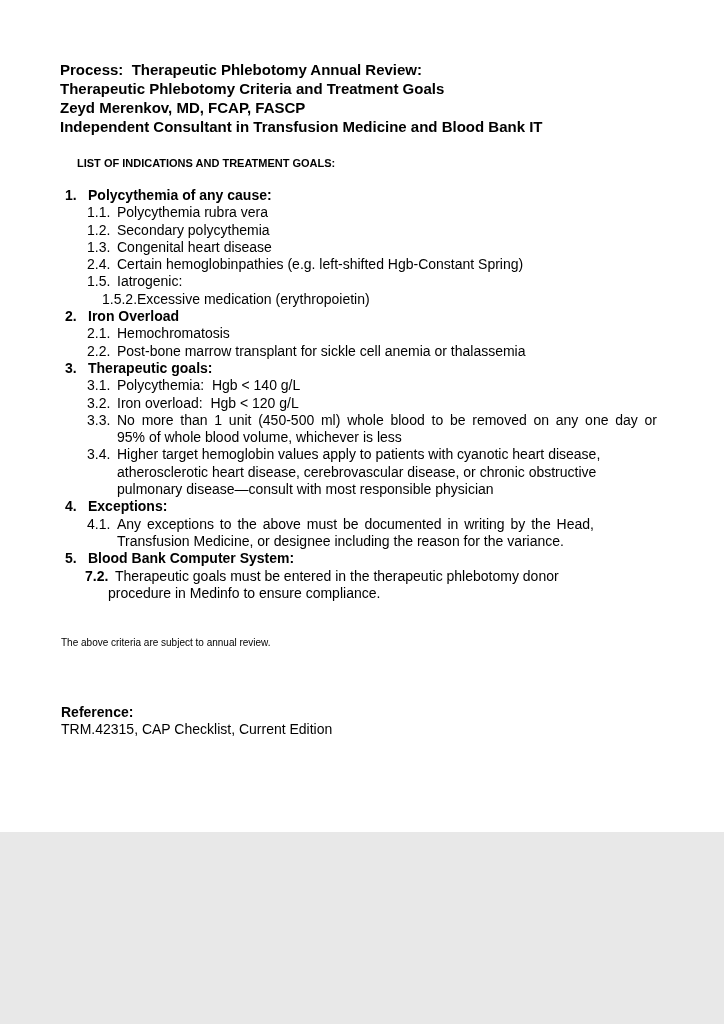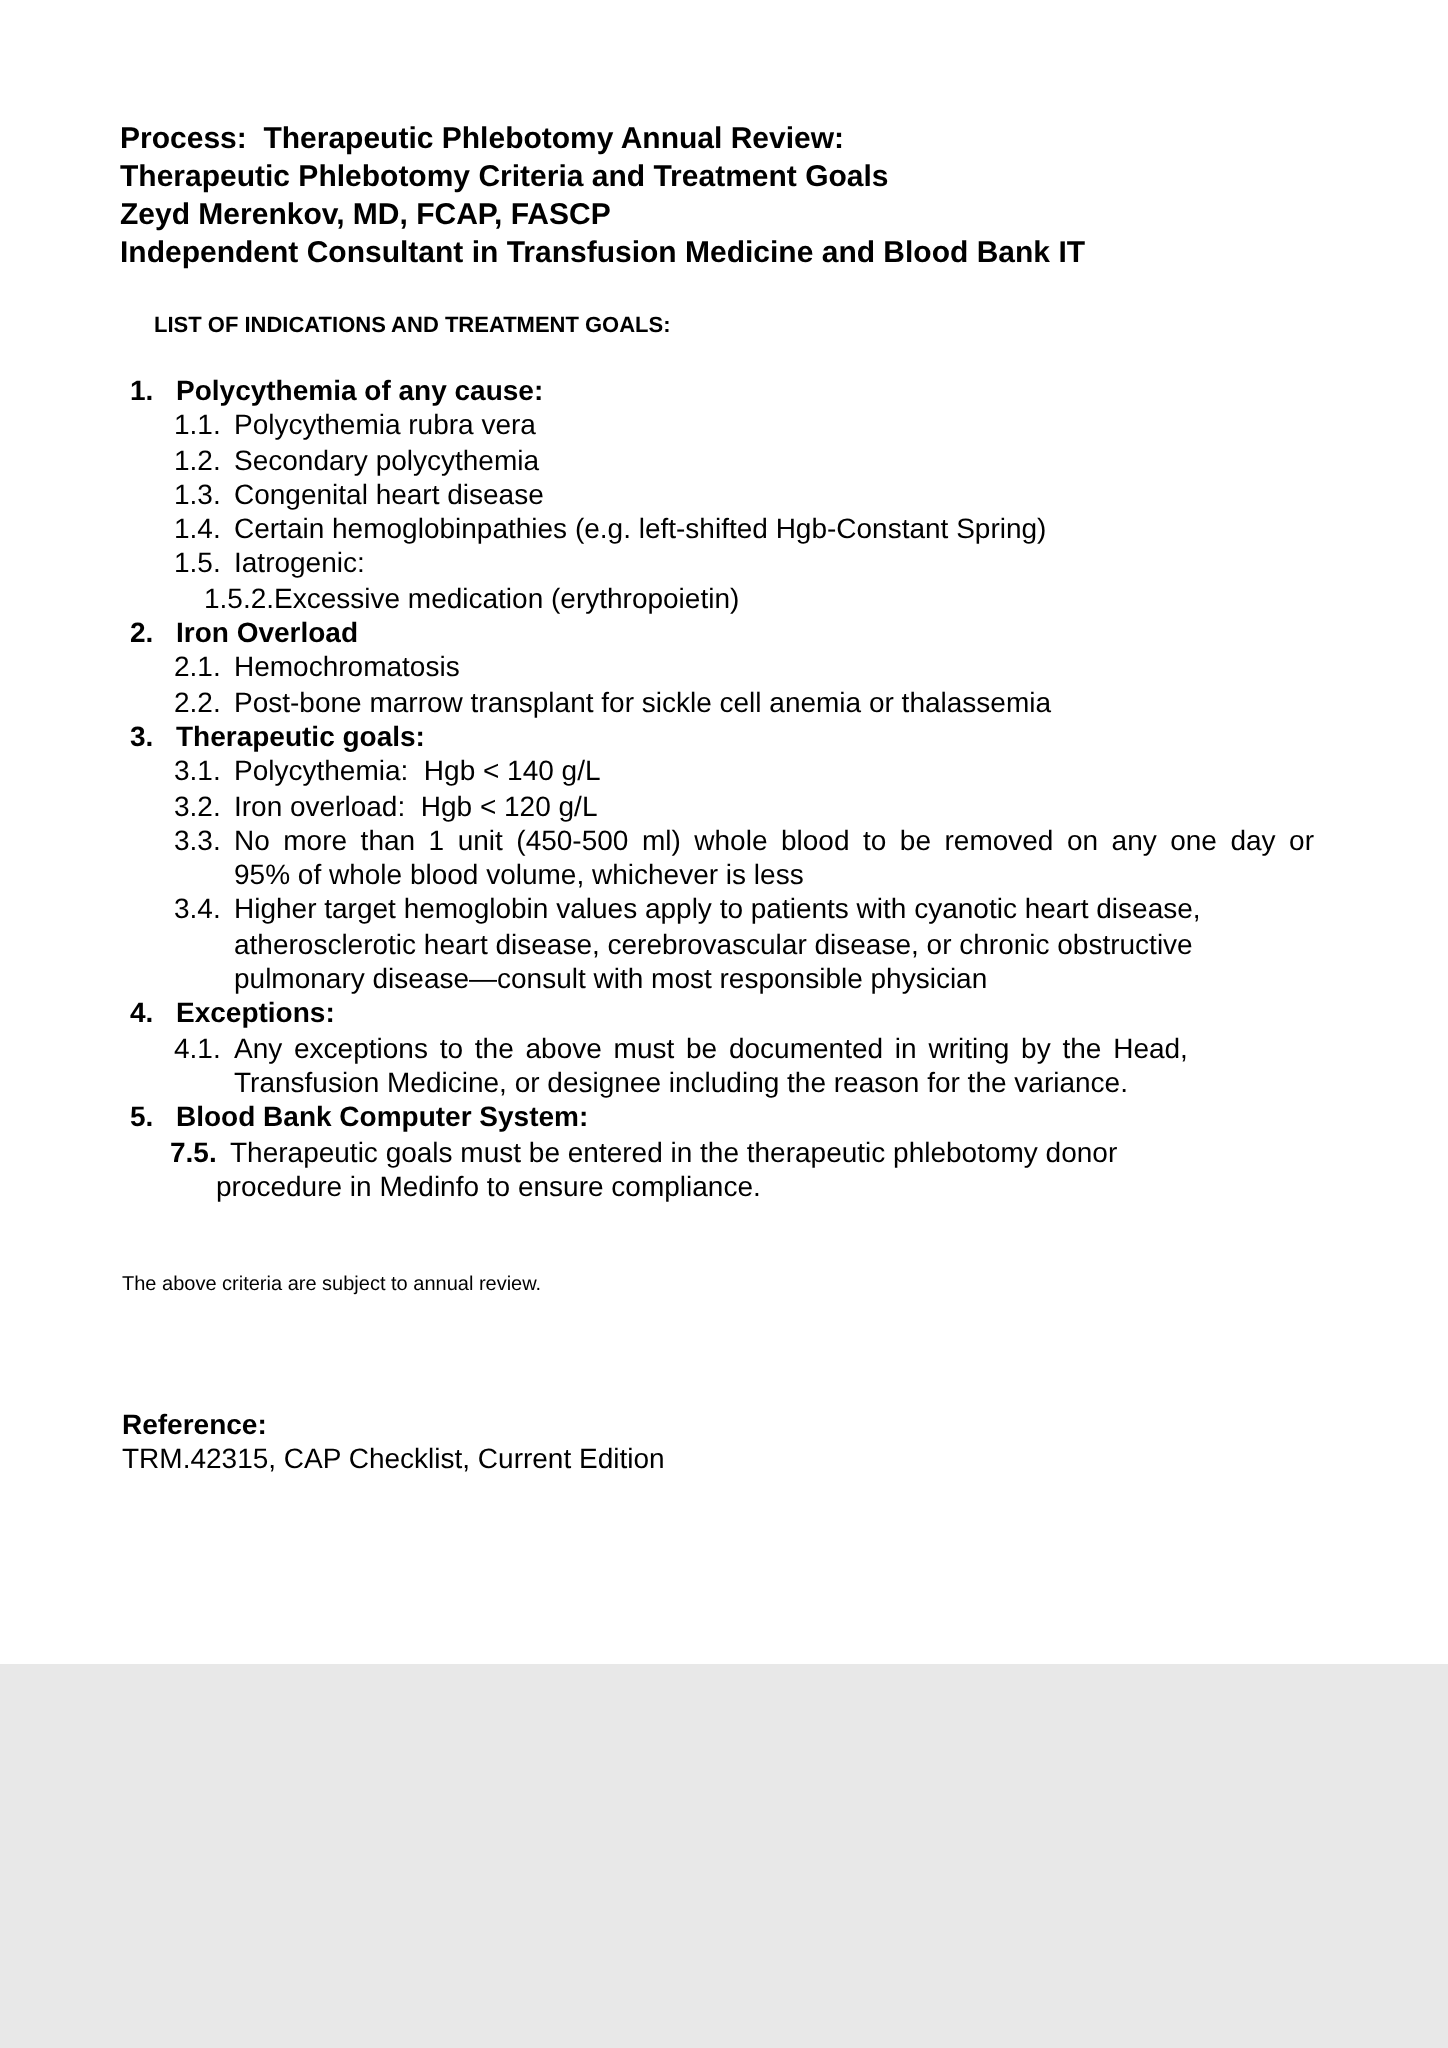--- a/index.html
+++ b/index.html
@@ -102,21 +102,21 @@
     </div>
     <div class="row lvl2">
       <span class="num" data-bind="list.items.2.num">1.2.</span>
       <span class="txt" data-bind="list.items.2.text">Secondary polycythemia</span>
     </div>
     <div class="row lvl2">
       <span class="num" data-bind="list.items.3.num">1.3.</span>
       <span class="txt" data-bind="list.items.3.text">Congenital heart disease</span>
     </div>
     <div class="row lvl2">
-      <span class="num" data-bind="list.items.4.num">1.4.</span>
+      <span class="num" data-bind="list.items.4.num">2.4.</span>
       <span class="txt" data-bind="list.items.4.text">Certain hemoglobinpathies (e.g. left-shifted Hgb-Constant Spring)</span>
     </div>
     <div class="row lvl2">
       <span class="num" data-bind="list.items.5.num">1.5.</span>
       <span class="txt" data-bind="list.items.5.text">Iatrogenic:</span>
     </div>
     <div class="row lvl3">
       <span class="num" data-bind="list.items.7.num">1.5.2.</span>
       <span class="txt" data-bind="list.items.7.text">Excessive medication (erythropoietin)</span>
     </div>
@@ -172,21 +172,21 @@
         <span class="ln wide" data-bind="list.items.17.line1">Any exceptions to the above must be documented in writing by the Head,</span>
         <span class="ln" data-bind="list.items.17.line2">Transfusion Medicine, or designee including the reason for the variance.</span>
       </span>
     </div>
 
     <div class="row lvl1">
       <span class="num b" data-bind="list.items.18.num">5.</span>
       <span class="txt b" data-bind="list.items.18.text">Blood Bank Computer System:</span>
     </div>
     <div class="row lvl2b">
-      <span class="num b" data-bind="list.items.19.num">7.5.</span>
+      <span class="num b" data-bind="list.items.19.num">7.2.</span>
       <span class="txt">
         <span class="ln ind7" data-bind="list.items.19.line1">Therapeutic goals must be entered in the therapeutic phlebotomy donor</span>
         <span class="ln" data-bind="list.items.19.line2">procedure in Medinfo to ensure compliance.</span>
       </span>
     </div>
 
   </div>
 
   <div class="note" data-bind="note.annual_review">The above criteria are subject to annual review.</div>
 

